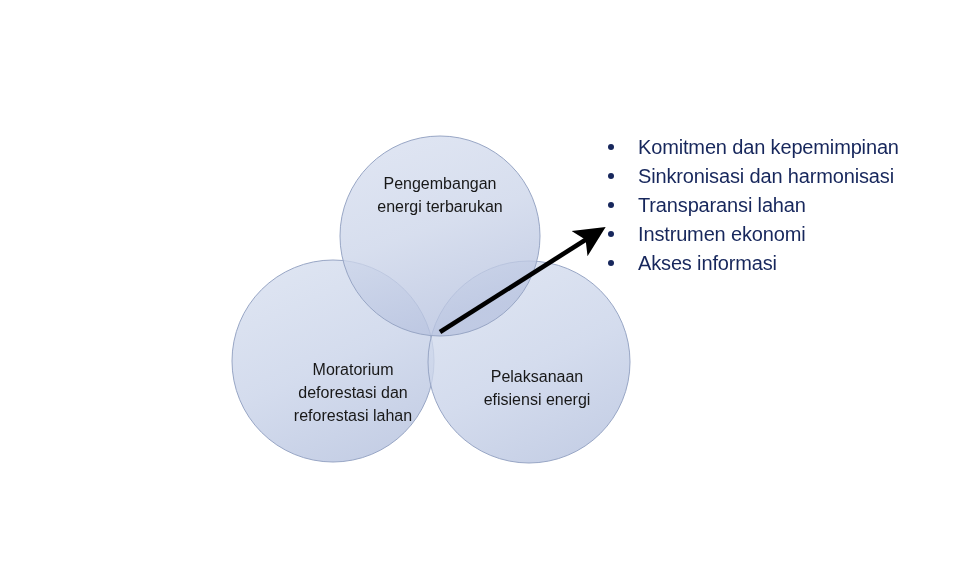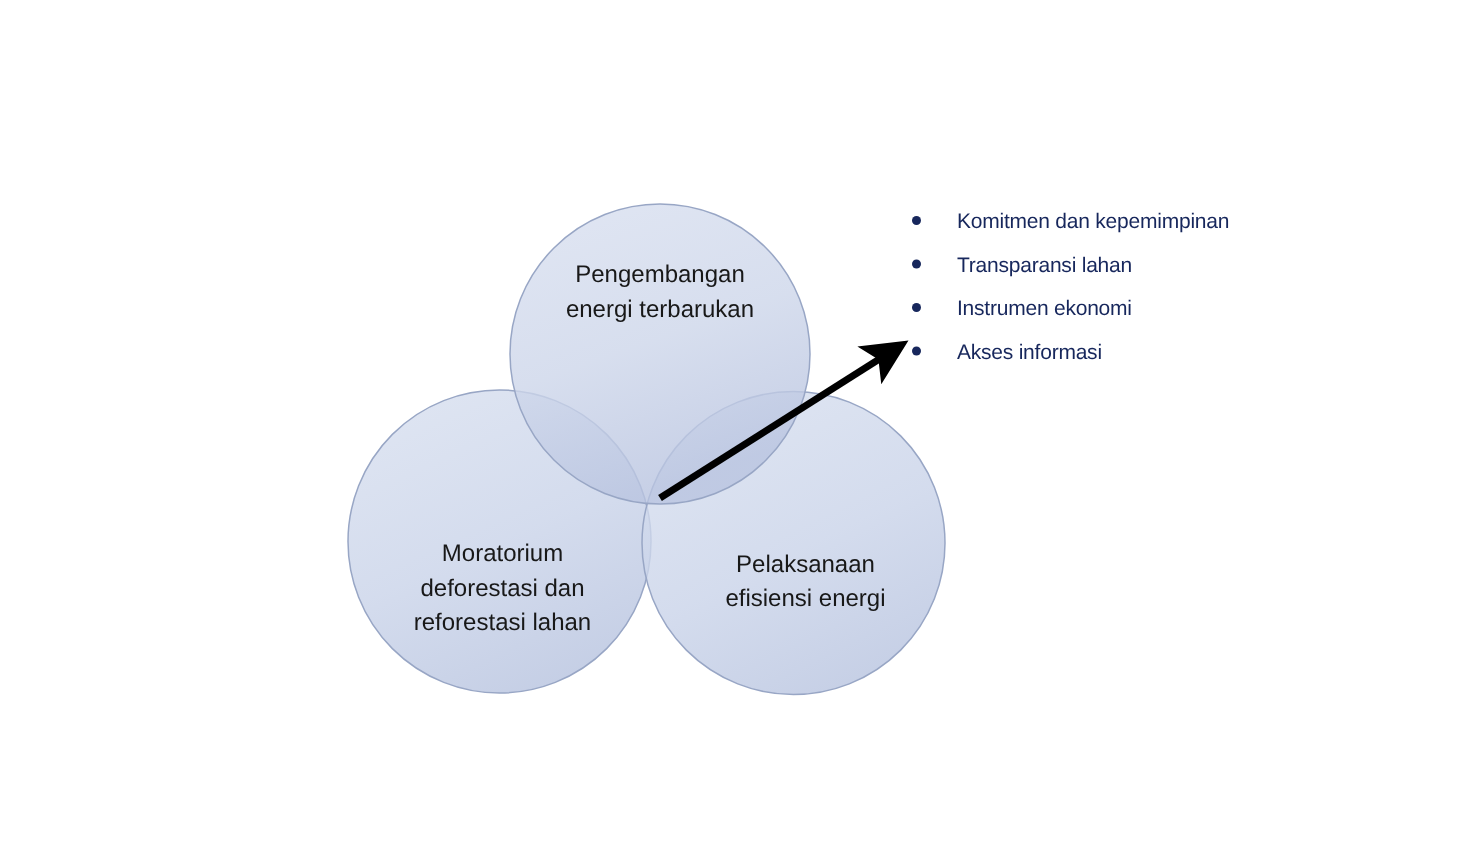--- a/index.html
+++ b/index.html
@@ -49,21 +49,21 @@
     pointer-events: none;
   }
 
   #label-top {
     left: 330px;
     top: 172px;
     width: 220px;
   }
 
   #label-left {
-    left: 243px;
+    left: 261px;
     top: 358px;
     width: 184px;
   }
 
   #label-right {
     left: 453px;
     top: 365px;
     width: 168px;
   }
 
@@ -97,21 +97,21 @@
   .bullet-dot i {
     display: block;
     width: 6px;
     height: 6px;
     border-radius: 50%;
     background: #17275c;
   }
 
   .bullet-text {
     color: #17275c;
-    font-size: 14px;
+    font-size: 20px;
     line-height: 22px;
     letter-spacing: -0.15px;
     white-space: nowrap;
     padding-left: 12px;
   }
 </style>
 </head>
 <body>
 
 <div id="canvas">
@@ -167,20 +167,26 @@
 
   <div id="bullet-list">
 
     <div class="bullet-row">
       <span class="bullet-dot">
           <i></i>
         </span>
       <span class="bullet-text">Komitmen dan kepemimpinan</span>
     </div>
 
+    <div class="bullet-row">
+      <span class="bullet-dot">
+          <i></i>
+        </span>
+      <span class="bullet-text">Sinkronisasi dan harmonisasi</span>
+    </div>
 
     <div class="bullet-row">
       <span class="bullet-dot">
           <i></i>
         </span>
       <span class="bullet-text">Transparansi lahan</span>
     </div>
 
     <div class="bullet-row">
       <span class="bullet-dot">

